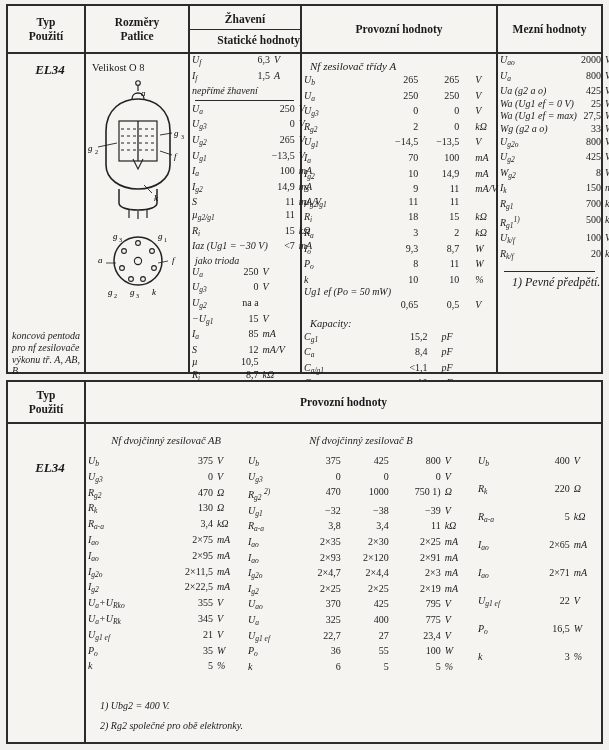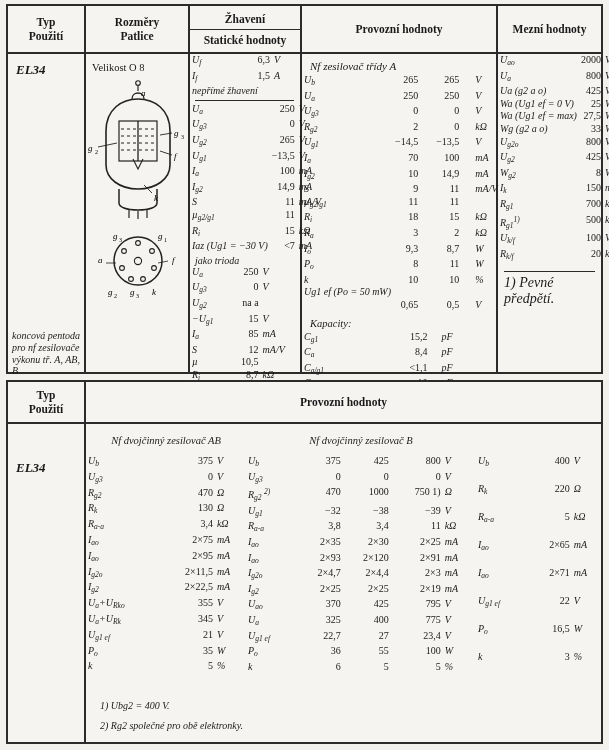--- a/index.html
+++ b/index.html
@@ -13,52 +13,52 @@
   .page{position:relative;width:609px;height:750px;background:#f2f1ee;}
   .tbl{position:absolute;box-sizing:border-box;border:2px solid #2b2b2b;background:#f5f4f1;}
   .tbl1{left:6px;top:4px;width:597px;height:370px;}
   .tbl2{left:6px;top:380px;width:597px;height:364px;}
 
   .hdr{display:flex;border-bottom:2px solid #2b2b2b;height:46px;}
   .hdr .cell{display:flex;flex-direction:column;align-items:center;justify-content:center;
     font-weight:bold;font-size:11.5px;line-height:1.25;box-sizing:border-box;}
   .vline{border-right:2px solid #2b2b2b;}
   .hsplit{border-bottom:1px solid #2b2b2b;width:100%;text-align:center;padding:2px 0 3px;}
-  .hbot{width:100%;text-align:center;padding:3px 0 1px;}
+  .hbot{width:100%;text-align:right;padding:3px 0 1px;}
 
   .body-row{display:flex;height:calc(100% - 46px);}
   .col{box-sizing:border-box;position:relative;}
 
   .c1{width:78px;}
   .c2{width:104px;}
   .c3{width:112px;}
   .c4{width:196px;}
   .c5{width:103px;}
 
-  .tubename{font-size:13px;font-weight:bold;font-style:italic;padding:8px 0 0 8px;}
+  .tubename{font-size:13px;font-weight:bold;font-style:italic;padding:8px 0 0 8px;text-align:center;}
 
   .sizetxt{font-size:10.5px;padding:8px 0 0 6px;}
 
   
   .dt{font-size:10px;line-height:12.6px;width:100%;border-collapse:collapse;}
   .dt td{padding:0 2px;white-space:nowrap;vertical-align:top;}
   .lbl{font-style:italic;text-align:left;}
   .num{text-align:right;}
   .unit{text-align:left;font-style:italic;padding-left:3px;}
   .sub{font-size:7.5px;vertical-align:-2px;}
   .sup{font-size:7.5px;vertical-align:4px;}
   .pad5{padding:6px 3px 0 6px;}
 
   .rule{border-top:1px solid #2b2b2b;margin:2px 0 2px;}
   .rule-short{border-top:1px solid #2b2b2b;margin:2px 6px 2px 0;}
 
   .ital{font-style:italic;}
 
   .capt{font-size:10px;font-style:italic;padding-left:4px;margin-top:4px;}
-  .note{font-size:14px;font-style:italic;padding-left:6px;}
+  .note{font-size:12px;font-style:italic;padding-left:14px;}
 
   .footer-notes{position:absolute;left:14px;bottom:8px;font-size:10px;line-height:20px;font-style:italic;}
 
   
   .diag{position:relative;width:100%;height:150px;}
   .diag2{position:relative;width:100%;height:74px;}
   svg{display:block;}
   .grp-title{font-size:10.5px;font-style:italic;text-align:center;line-height:13px;padding-top:4px;}
 </style>
 </head>

